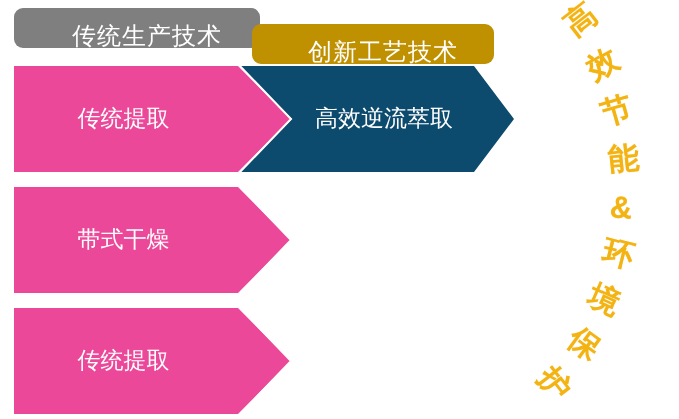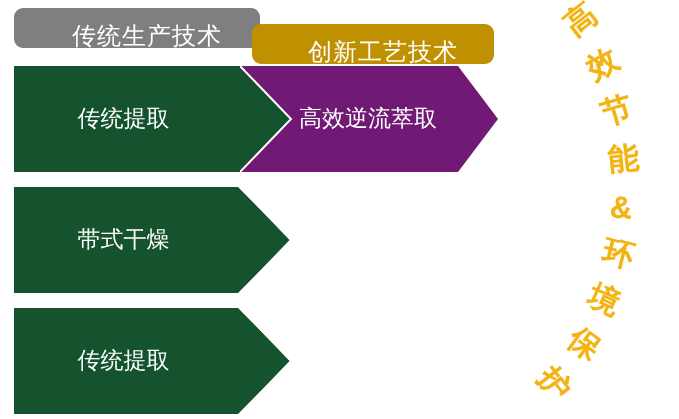--- a/index.html
+++ b/index.html
@@ -41,30 +41,30 @@
     color:#FFFFFF;
     font-size:23px;
     line-height:1.18;
     text-align:center;
     user-select:none;
     box-sizing:border-box;
   }
   
   .chev-gray{
     left:14px;width:277px;
-    background:#14532d;
+    background:#ec4899;
     -webkit-clip-path:polygon(0 0,224px 0,100% 50%,224px 100%,0 100%);
     clip-path:polygon(0 0,224px 0,100% 50%,224px 100%,0 100%);
     padding-right:58px;
     z-index:1;
   }
   
   .chev-gold{
-    left:224px;width:274px;
-    background:#701a75;
+    left:240px;width:274px;
+    background:#0c4a6e;
     -webkit-clip-path:polygon(0 0,234px 0,100% 50%,234px 100%,0 100%,52px 50%);
     clip-path:polygon(0 0,234px 0,100% 50%,234px 100%,0 100%,52px 50%);
     padding-left:58px;padding-right:44px;
     z-index:0;
     justify-content:center;
   }
   .chev-gold .chev-label{max-width:150px;}
 
   
   .sep{

